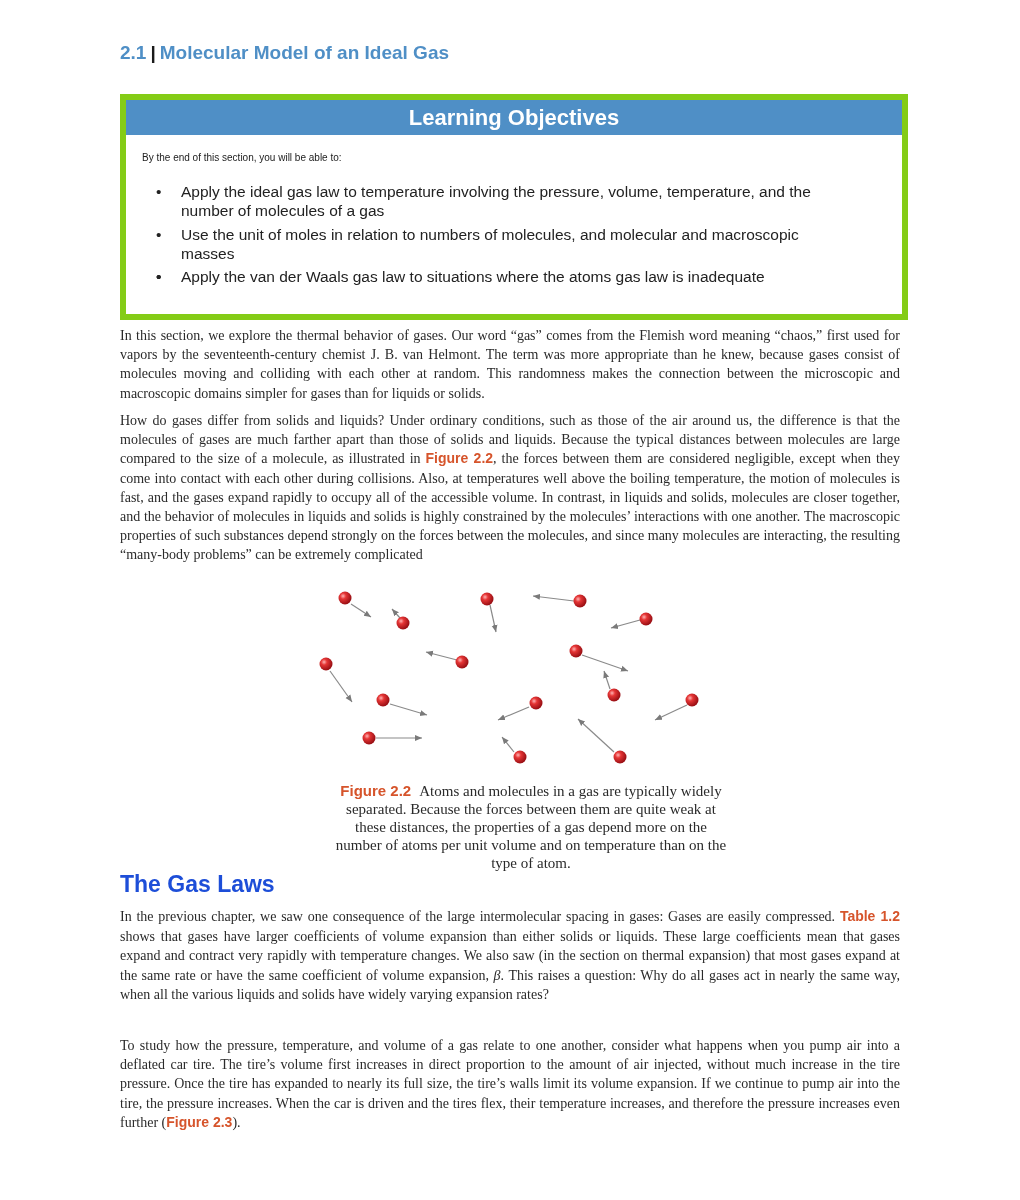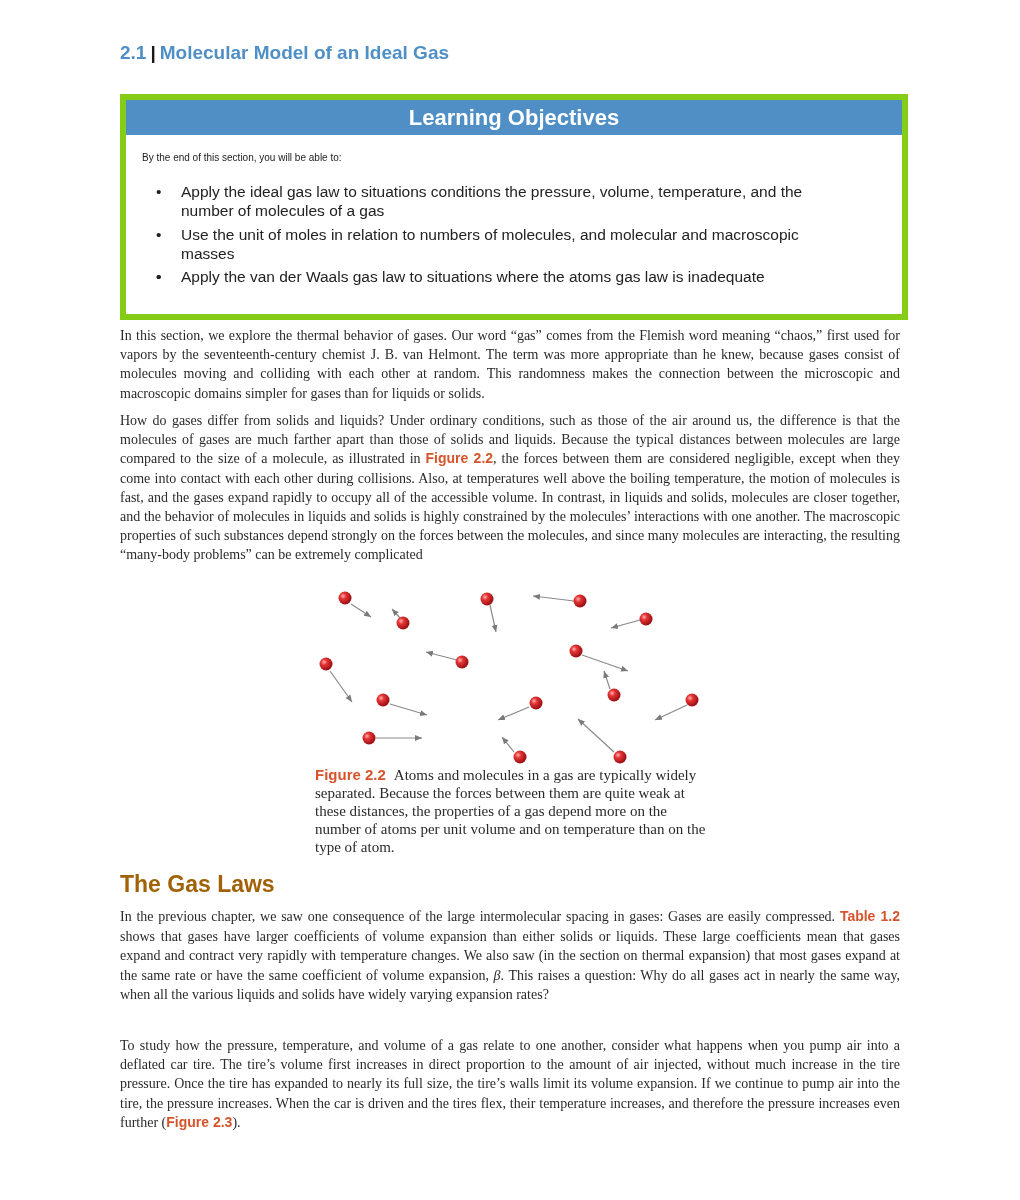--- a/index.html
+++ b/index.html
@@ -39,44 +39,44 @@
   .para {
     position: absolute; left: 0; width: 780px; margin: 0;
     font-family: "Liberation Serif", serif; font-size: 14px; line-height: 19.2px;
     color: #2a2a2a; text-align: justify;
   }
   .link {
     font-family: "Liberation Sans", sans-serif; font-weight: bold; color: #d6542b;
   }
   .sub-title {
     position: absolute; top: 871px; left: 0; margin: 0;
-    font-family: "Liberation Sans", sans-serif; font-weight: bold; font-size: 23px; color: #a16207;
+    font-family: "Liberation Sans", sans-serif; font-weight: bold; font-size: 23px; color: #1d4ed8;
   }
   .figure { position: absolute; left: 195px; top: 585px; width: 400px; height: 185px; }
   .caption {
-    position: absolute; left: 195px; top: 766px; width: 400px; margin: 0;
-    font-family: "Liberation Serif", serif; font-size: 15px; line-height: 18px; color: #2a2a2a;
+    position: absolute; left: 195px; top: 766px; width: 400px; margin: 16px;
+    font-family: "Liberation Serif", serif; font-size: 15px; line-height: 18px; color: #2a2a2a; text-align: center;
   }
   .caption .fig-label {
     font-family: "Liberation Sans", sans-serif; font-weight: bold; color: #d6542b; margin-right: 8px;
   }
   .beta { font-style: italic; }
 </style>
 </head>
 <body>
 
 <div class="page">
 
   <h1 class="section-title"><span>2.1</span><span class="bar">|</span><span>Molecular Model of an Ideal Gas</span></h1>
 
   <div class="lo-box">
     <div class="lo-header">Learning Objectives</div>
     <div class="lo-intro">By the end of this section, you will be able to:</div>
     <ul class="lo-list">
-      <li><span class="bullet">•</span><span>Apply the ideal gas law to situations conditions the pressure, volume, temperature, and the number of molecules of a gas</span></li>
+      <li><span class="bullet">•</span><span>Apply the ideal gas law to temperature involving the pressure, volume, temperature, and the number of molecules of a gas</span></li>
       <li><span class="bullet">•</span><span>Use the unit of moles in relation to numbers of molecules, and molecular and macroscopic masses</span></li>
       <li><span class="bullet">•</span></li>
       <li><span class="bullet">•</span><span>Apply the van der Waals gas law to situations where the atoms gas law is inadequate</span></li>
     </ul>
   </div>
 
   <p class="para" style="top:326px;">In this section, we explore the thermal behavior of gases. Our word “gas” comes from the Flemish word meaning “chaos,” first used for vapors by the seventeenth-century chemist J. B. van Helmont. The term was more appropriate than he knew, because gases consist of molecules moving and colliding with each other at random. This randomness makes the connection between the microscopic and macroscopic domains simpler for gases than for liquids or solids.</p>
 
   <p class="para" style="top:411px;"><span>How do gases differ from solids and liquids? Under ordinary conditions, such as those of the air around us, the difference is that the molecules of gases are much farther apart than those of solids and liquids. Because the typical distances between molecules are large compared to the size of a molecule, as illustrated in </span><a class="link">Figure 2.2</a><span>, the forces between them are considered negligible, except when they come into contact with each other during collisions. Also, at temperatures well above the boiling temperature, the motion of molecules is fast, and the gases expand rapidly to occupy all of the accessible volume. In contrast, in liquids and solids, molecules are closer together, and the behavior of molecules in liquids and solids is highly constrained by the molecules’ interactions with one another. The macroscopic properties of such substances depend strongly on the forces between the molecules, and since many molecules are interacting, the resulting “many-body problems” can be extremely complicated</span></p>
 

